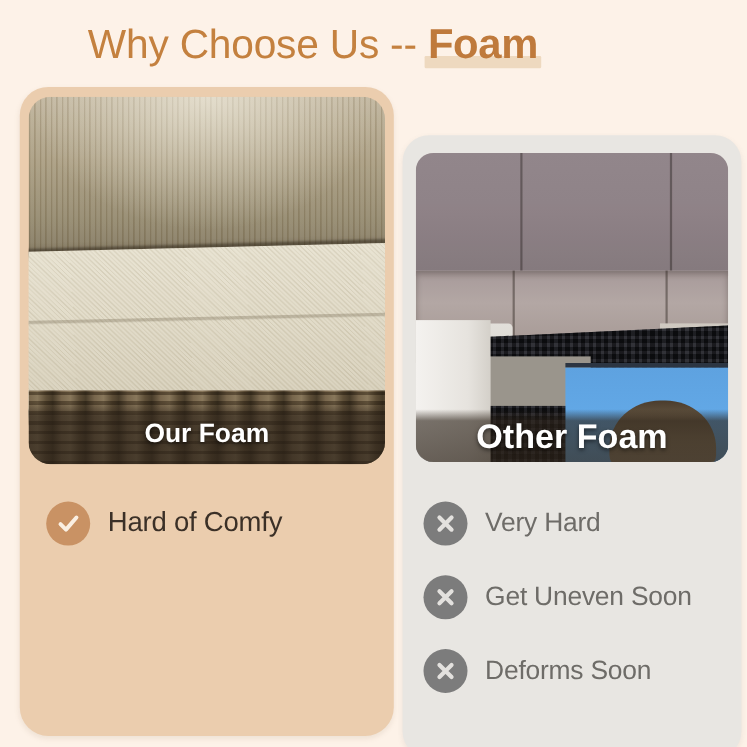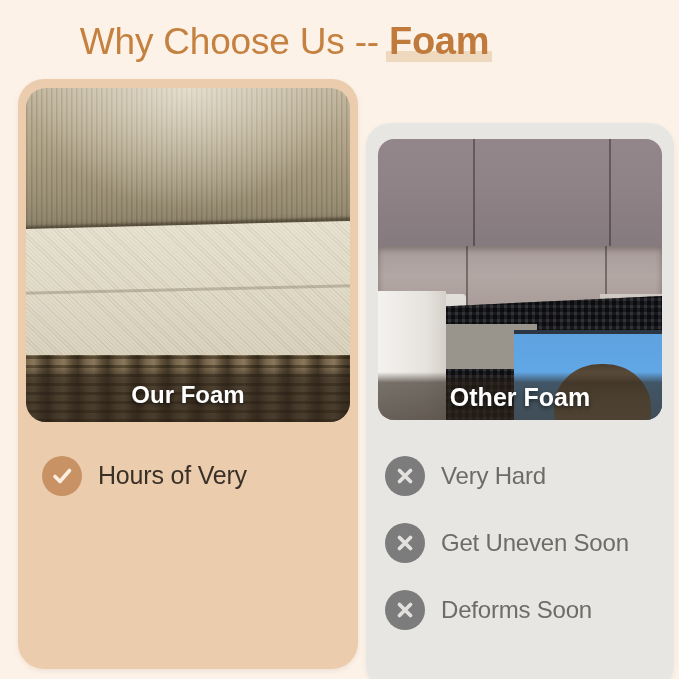--- a/index.html
+++ b/index.html
@@ -273,21 +273,21 @@
     text-shadow: 0 2px 4px rgba(0,0,0,0.55);
   }
   #photo-left .photo-caption {
     height: 56px;
     line-height: 58px;
     font-size: 24px;
   }
   #photo-right .photo-caption {
     height: 48px;
     line-height: 50px;
-    font-size: 25px;
+    font-size: 31px;
   }
 
   
   .feature-list {
     position: absolute;
     list-style: none;
   }
   #list-left  { left: 42px;  top: 456px; width: 310px; }
   #list-right { left: 385px; top: 456px; width: 290px; }
 
@@ -344,21 +344,21 @@
   <div class="photo-caption">Our Foam</div>
 </div>
 
 <ul class="feature-list" id="list-left">
   <li class="feature-item">
     <span class="icon-badge icon-check">
       <svg width="24" height="24" viewBox="0 0 24 24" aria-hidden="true">
         <path d="M5 12.5 L10 17.5 L19.5 6.5" fill="none" stroke="#faefe2" stroke-width="3.6" stroke-linecap="round" stroke-linejoin="round"></path>
       </svg>
     </span>
-    <span class="feature-label label-pro">Hours of Very</span>
+    <span class="feature-label label-pro">Hard of Comfy</span>
   </li>
 </ul>
 
 <div class="panel" id="panel-right"></div>
 
 <div class="photo" id="photo-right">
   <div class="rp-backrest"></div>
   <div class="rp-backrest-panel rp-bp1"></div>
   <div class="rp-backrest-panel rp-bp2"></div>
   <div class="rp-backrest-panel rp-bp3"></div>

